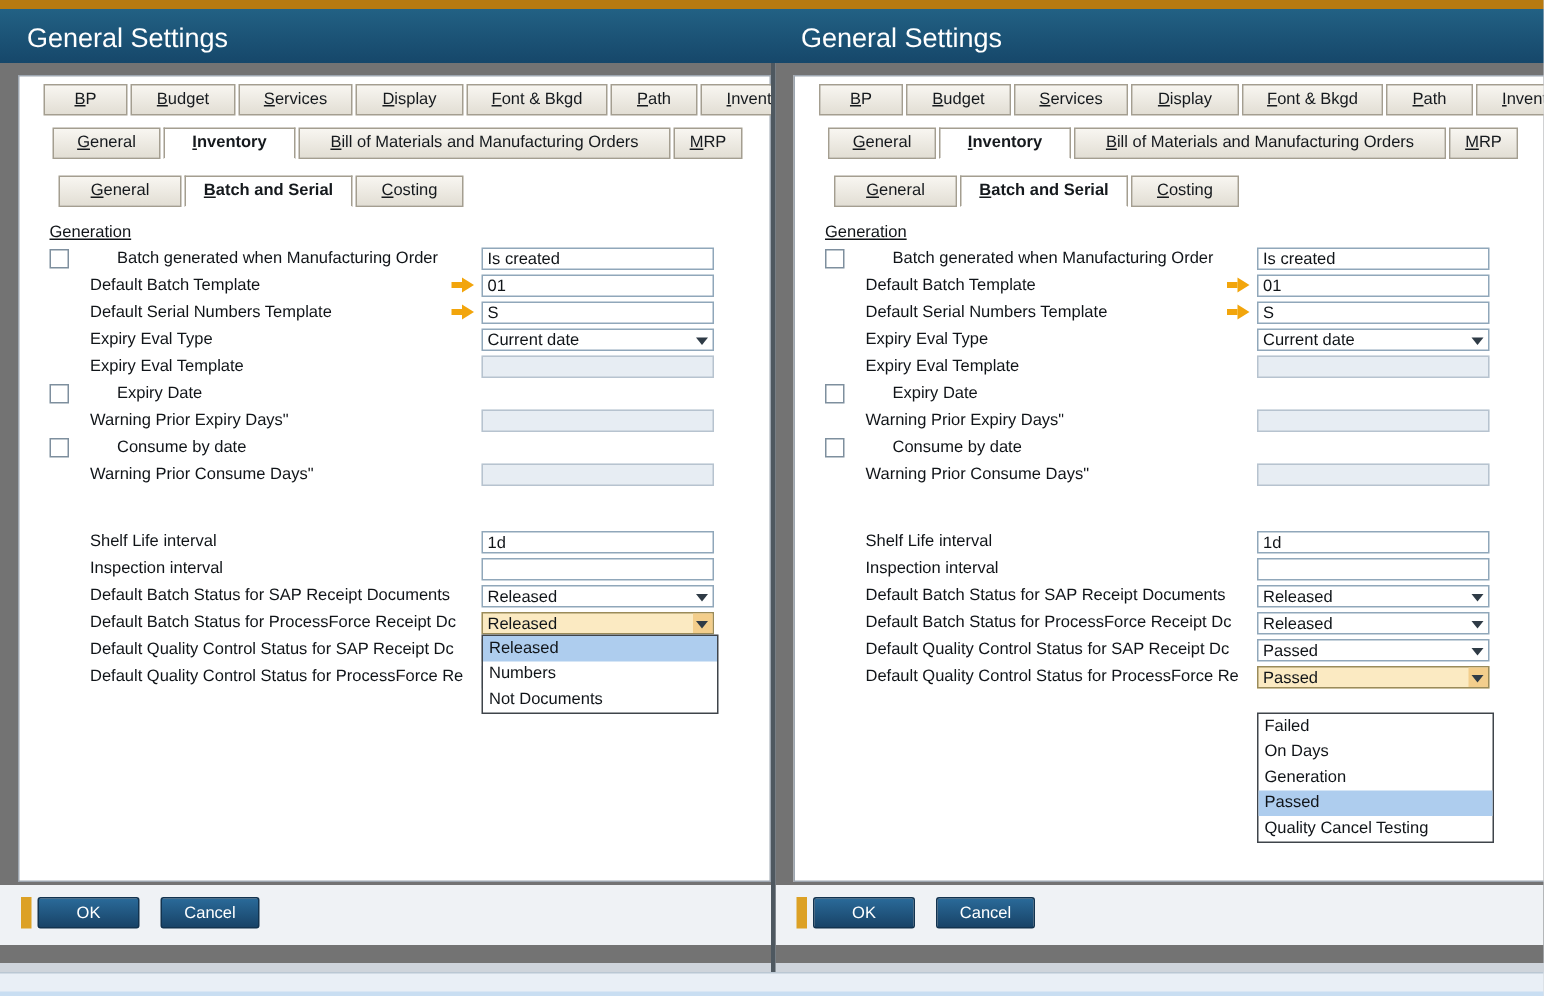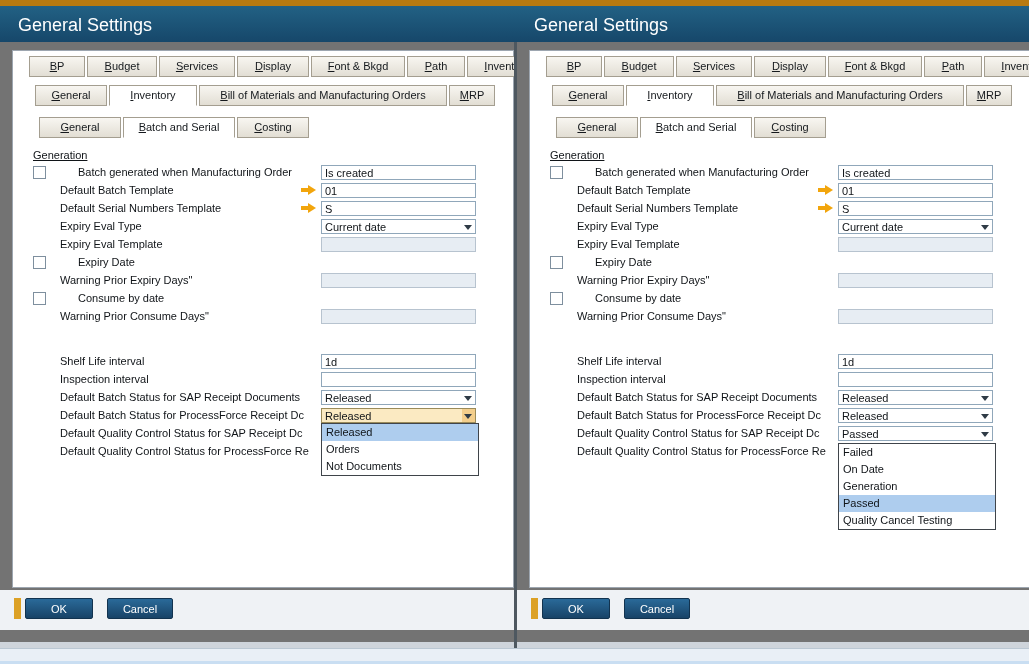--- a/index.html
+++ b/index.html
@@ -10,21 +10,21 @@
             background:linear-gradient(#226184,#16476A);}
   .title{position:absolute;top:9px;color:#fff;font-size:18px;white-space:nowrap;}
   .panel{position:absolute;top:42px;height:600px;background:#737373;overflow:hidden;}
   .divider{position:absolute;left:514px;top:42px;width:3px;height:622px;background:#4E5860;z-index:9;}
   .card{position:absolute;left:12px;top:8px;width:502px;height:538px;background:#fff;
         border:1px solid #9DA6B0;box-sizing:border-box;}
   .tabrow{position:absolute;height:21px;display:flex;}
   .tab{box-sizing:border-box;height:21px;padding-top:3px;text-align:center;font-size:11px;
        color:#15191D;background:linear-gradient(#F8F6F1,#E2DED4);border:1px solid #A49E90;
        margin-right:2px;overflow:hidden;white-space:nowrap;cursor:default;}
-  .tab.active{background:#fff;border-bottom-color:#fff;}
+  .tab.active{background:#fff;border-bottom-color:#fff;font-weight:bold;}
   .section{position:absolute;left:20px;font-size:11px;text-decoration:underline;white-space:nowrap;}
   .lbl{position:absolute;font-size:11px;line-height:13px;white-space:nowrap;max-width:284px;overflow:hidden;padding-left:27px;}
   .cb{position:absolute;width:11px;height:11px;background:#fff;border:1px solid #7E8F9E;box-sizing:content-box;}
   .fld{position:absolute;left:308px;width:155px;height:15px;box-sizing:border-box;
        background:#fff;border:1px solid #90A7BA;font-size:11px;}
   .fld.plain{padding:1px 3px 0 3px;white-space:nowrap;overflow:hidden;}
   .fld.dis{background:#E7EDF3;border-color:#B7C3CF;}
   .fld.open{background:#FBEAC2;border-color:#9A8B5A;}
   .fld .val{position:absolute;left:3px;top:1px;right:14px;white-space:nowrap;overflow:hidden;line-height:12px;}
   .arrbtn{position:absolute;right:0;top:0;width:13px;height:13px;}
@@ -153,21 +153,21 @@
     <div class="lbl" style="left:20px;top:394px">Default Quality Control Status for ProcessForce Re</div>
     <div class="fld" style="top:393px">
       <span class="val"></span>
       <span class="arrbtn">
           <span class="tri"></span>
         </span>
     </div>
 
     <div class="ddlist" style="top:372px">
       <div class="dditem sel">Released</div>
-      <div class="dditem">Orders</div>
+      <div class="dditem">Numbers</div>
       <div class="dditem">Not Documents</div>
     </div>
   </div>
 
   <div class="band"></div>
   <div class="gold"></div>
   <button class="btn" style="left:25px;width:68px">OK</button>
   <button class="btn" style="left:107px;width:66px">Cancel</button>
 </div>
 
@@ -267,23 +267,23 @@
     </div>
 
     <div class="lbl" style="left:20px;top:394px">Default Quality Control Status for ProcessForce Re</div>
     <div class="fld open" style="top:393px">
       <span class="val">Passed</span>
       <span class="arrbtn">
           <span class="tri"></span>
         </span>
     </div>
 
-    <div class="ddlist" style="top:392px">
+    <div class="ddlist" style="top:424px">
       <div class="dditem">Failed</div>
-      <div class="dditem">On Date</div>
+      <div class="dditem">On Days</div>
       <div class="dditem">Generation</div>
       <div class="dditem sel">Passed</div>
       <div class="dditem">Quality Cancel Testing</div>
     </div>
   </div>
 
   <div class="band"></div>
   <div class="gold"></div>
   <button class="btn" style="left:25px;width:68px">OK</button>
   <button class="btn" style="left:107px;width:66px">Cancel</button>

